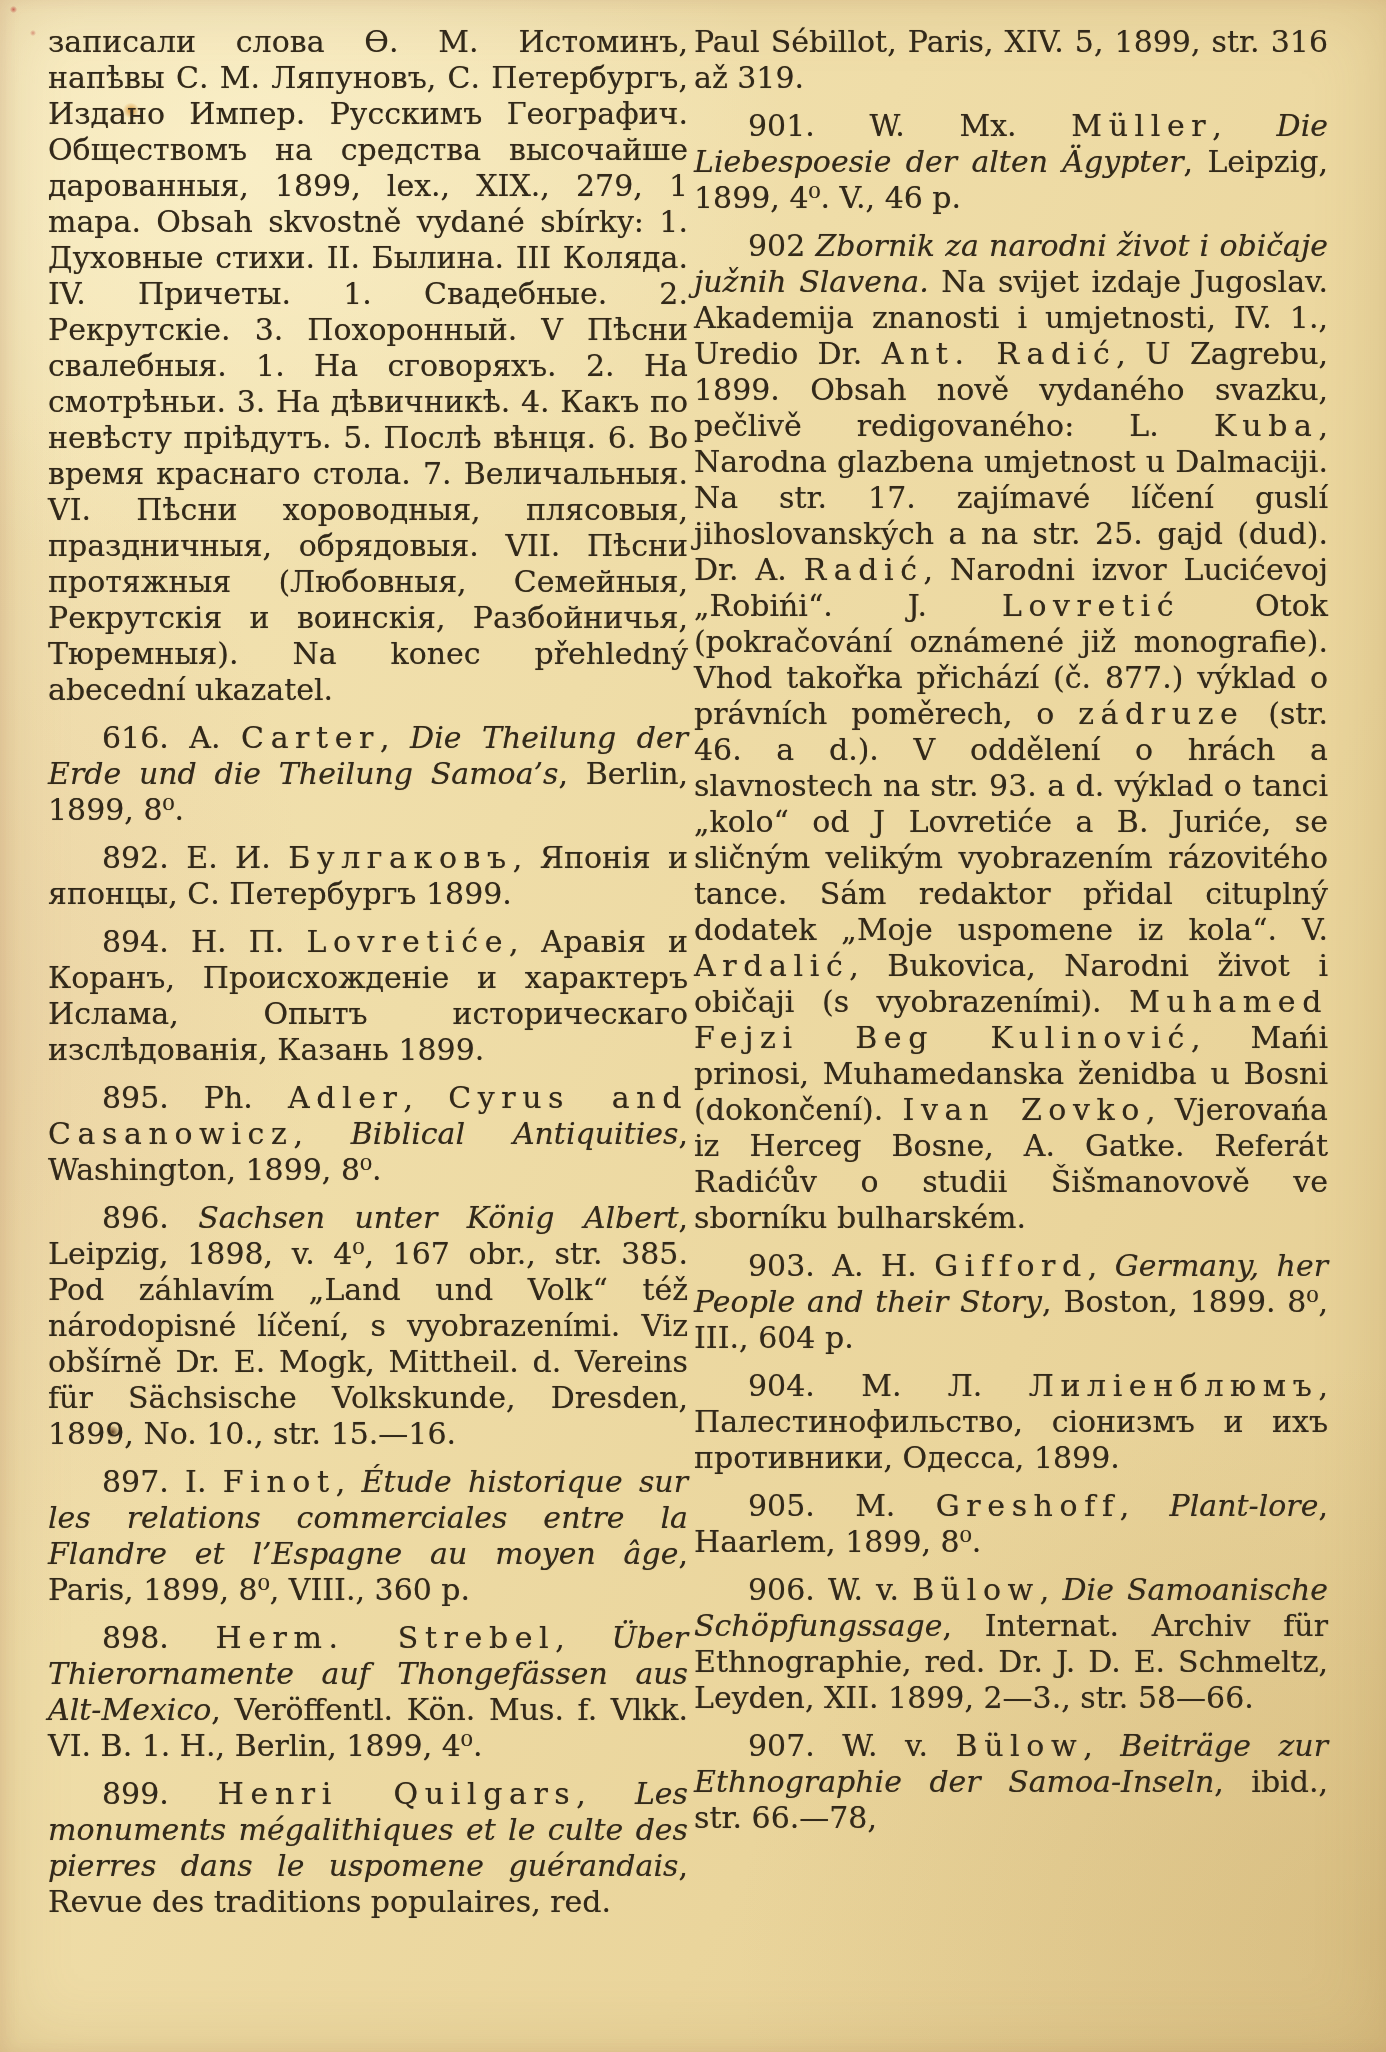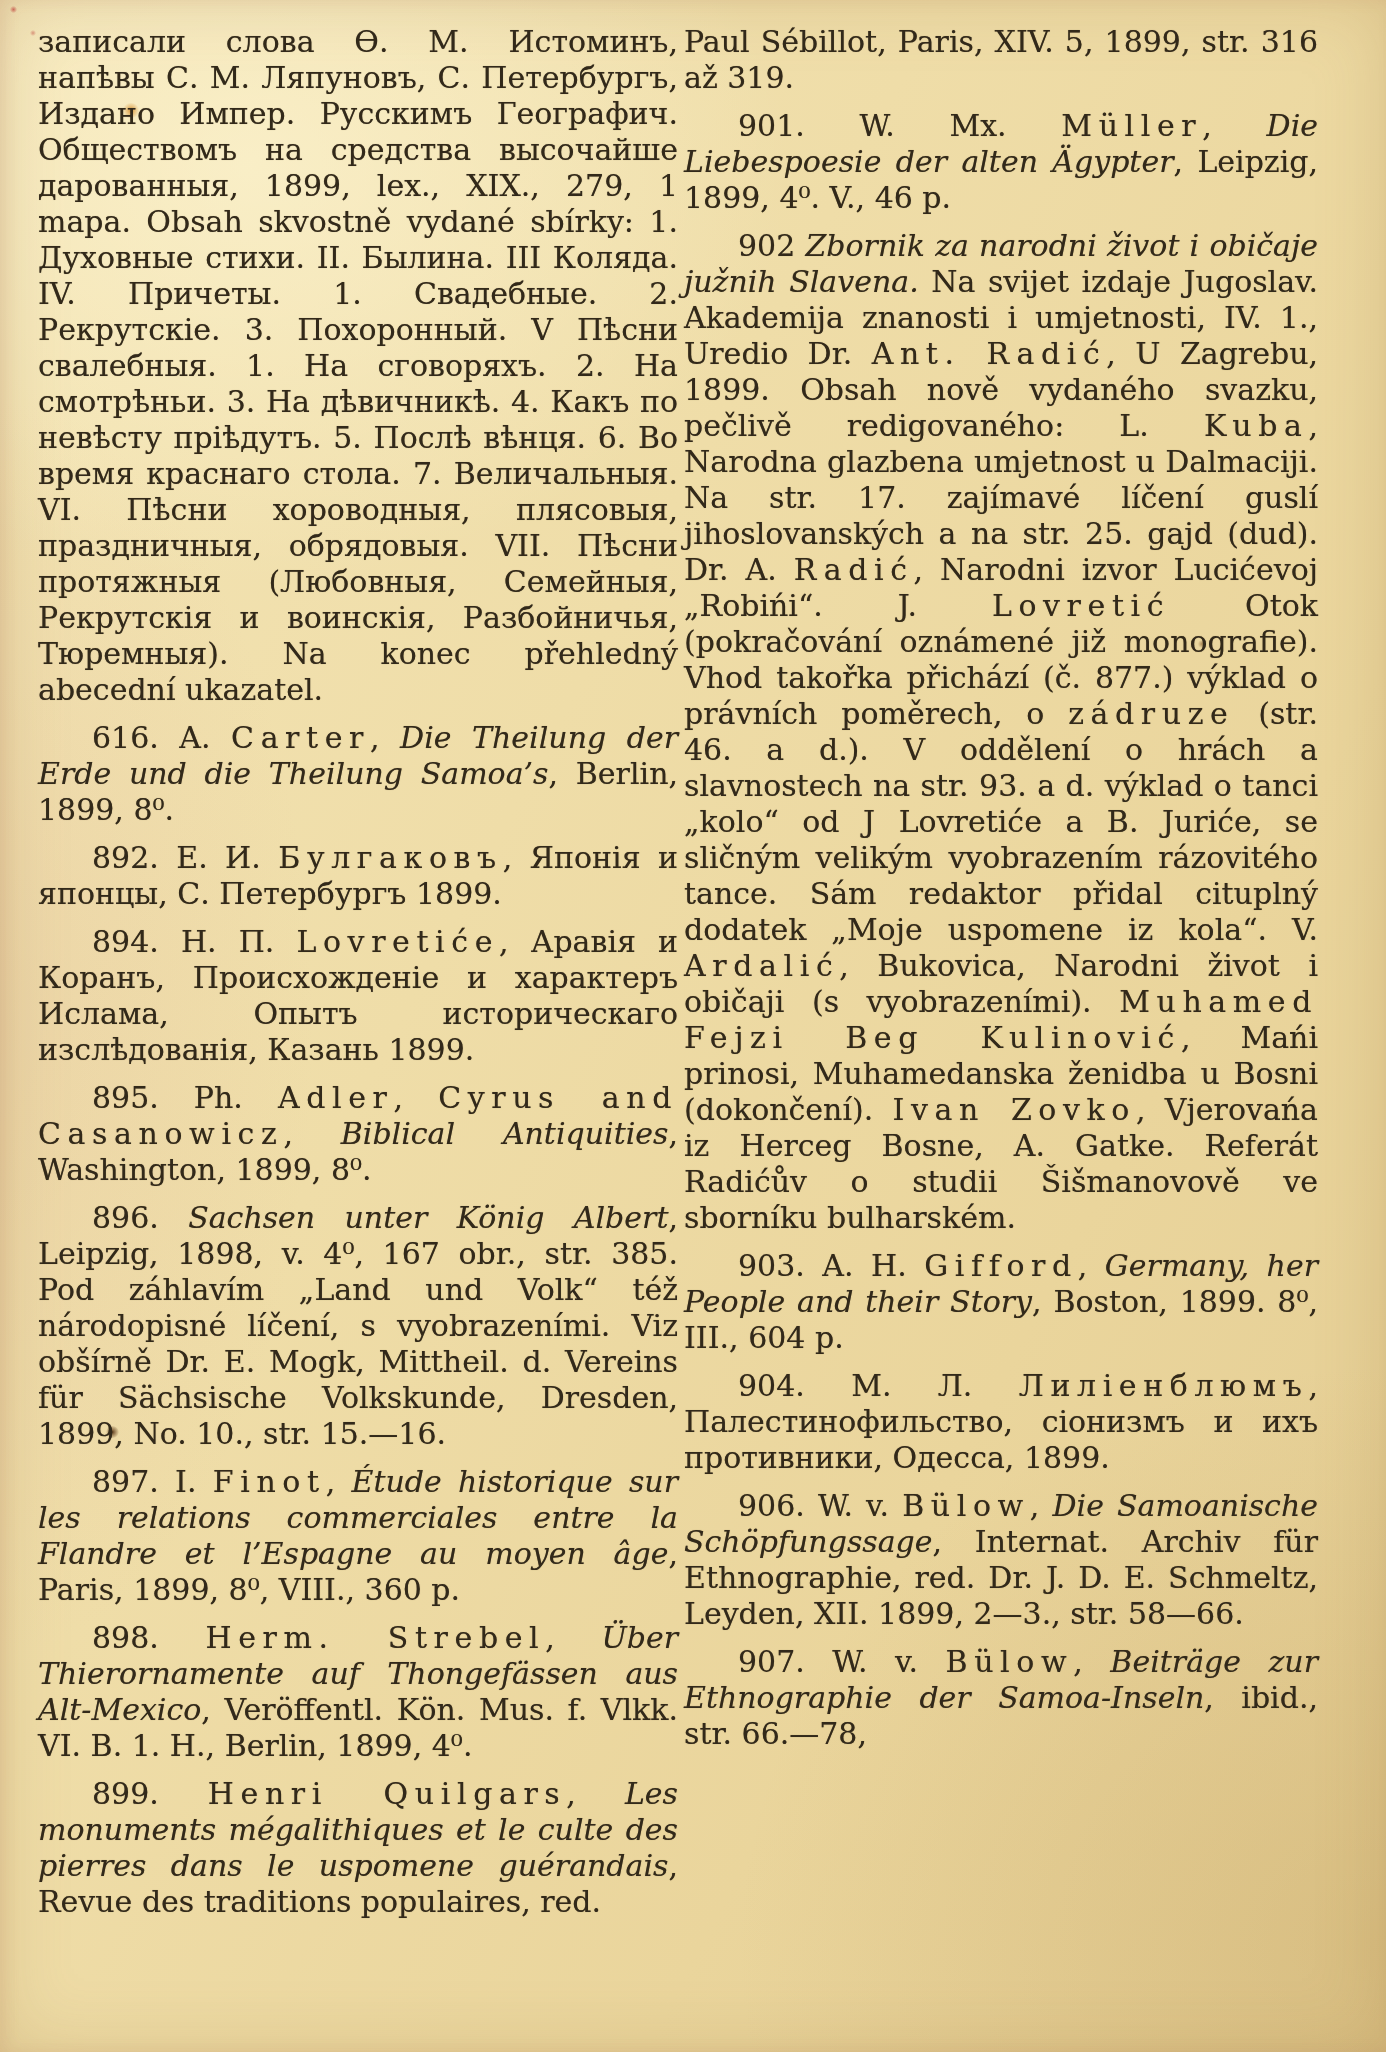--- a/index.html
+++ b/index.html
@@ -25,20 +25,21 @@
     font-family: "DejaVu Serif", "Liberation Serif", serif;
   }
   .col {
     position: absolute;
     top: 24px;
     text-align: justify;
     color: #32291a;
     font-size: 30px;
     line-height: 36px;
     text-shadow: 0 0 0.7px rgba(52,40,20,0.55);
+    margin-left: 10px;
   }
   .col-left  { left: 38px;  width: 640px; }
   .col-right { left: 684px; width: 634px; }
   .para { margin: 0 0 12px 0; }
   .para.ind { text-indent: 54px; }
   .it { font-style: italic; }
   .sp { letter-spacing: 0.22em; }
   .stain {
     position: absolute;
     border-radius: 50%;
@@ -76,16 +77,17 @@
       <p class="para ind"><span>898. </span><span class="sp">Herm. Strebel</span><span>, </span><span class="it">Über Thierornamente auf Thongefässen aus Alt-Mexico</span><span>, Veröffentl. Kön. Mus. f. Vlkk. VI. B. 1. H., Berlin, 1899, 4⁰.</span></p>
       <p class="para ind"><span>899. </span><span class="sp">Henri Quilgars</span><span>, </span><span class="it">Les monuments mégalithiques et le culte des pierres dans le uspomene guérandais</span><span>, Revue des traditions populaires, red.</span></p>
     </div>
 
   <div class="col col-right">
       <p class="para"><span>Paul Sébillot, Paris, XIV. 5, 1899, str. 316 až 319.</span></p>
       <p class="para ind"><span>901. W. Mx. </span><span class="sp">Müller</span><span>, </span><span class="it">Die Liebespoesie der alten Ägypter</span><span>, Leipzig, 1899, 4⁰. V., 46 p.</span></p>
       <p class="para ind"><span>902 </span><span class="it">Zbornik za narodni život i običaje južnih Slavena.</span><span> Na svijet izdaje Jugoslav. Akademija znanosti i umjetnosti, IV. 1., Uredio Dr. </span><span class="sp">Ant. Radić</span><span>, U Zagrebu, 1899. Obsah nově vydaného svazku, pečlivě redigovaného: L. </span><span class="sp">Kuba</span><span>, Narodna glazbena umjetnost u Dalmaciji. Na str. 17. zajímavé líčení guslí jihoslovanských a na str. 25. gajd (dud). Dr. A. </span><span class="sp">Radić</span><span>, Narodni izvor Lucićevoj „Robińi“. J. </span><span class="sp">Lovretić</span><span> Otok (pokračování oznámené již monografie). Vhod takořka přichází (č. 877.) výklad o právních poměrech, o </span><span class="sp">zádruze</span><span> (str. 46. a d.). V oddělení o hrách a slavnostech na str. 93. a d. výklad o tanci „kolo“ od J Lovretiće a B. Juriće, se sličným velikým vyobrazením rázovitého tance. Sám redaktor přidal cituplný dodatek „Moje uspomene iz kola“. V. </span><span class="sp">Ardalić</span><span>, Bukovica, Narodni život i običaji (s vyobrazeními). </span><span class="sp">Muhamed Fejzi Beg Kulinović</span><span>, Mańi prinosi, Muhamedanska ženidba u Bosni (dokončení). </span><span class="sp">Ivan Zovko</span><span>, Vjerovańa iz Herceg Bosne, A. Gatke. Referát Radićův o studii Šišmanovově ve sborníku bulharském.</span></p>
       <p class="para ind"><span>903. A. H. </span><span class="sp">Gifford</span><span>, </span><span class="it">Germany, her People and their Story</span><span>, Boston, 1899. 8⁰, III., 604 p.</span></p>
       <p class="para ind"><span>904. М. Л. </span><span class="sp">Лиліенблюмъ</span><span>, Палестинофильство, сіонизмъ и ихъ противники, Одесса, 1899.</span></p>
+      <p class="para ind"><span>905. M. </span><span class="sp">Greshoff</span><span>, </span><span class="it">Plant-lore</span><span>, Haarlem, 1899, 8⁰.</span></p>
       <p class="para ind"><span>906. W. v. </span><span class="sp">Bülow</span><span>, </span><span class="it">Die Samoanische Schöpfungssage</span><span>, Internat. Archiv für Ethnographie, red. Dr. J. D. E. Schmeltz, Leyden, XII. 1899, 2—3., str. 58—66.</span></p>
       <p class="para ind"><span>907. W. v. </span><span class="sp">Bülow</span><span>, </span><span class="it">Beiträge zur Ethnographie der Samoa-Inseln</span><span>, ibid., str. 66.—78,</span></p>
     </div>
 </div>
 
 </body></html>

